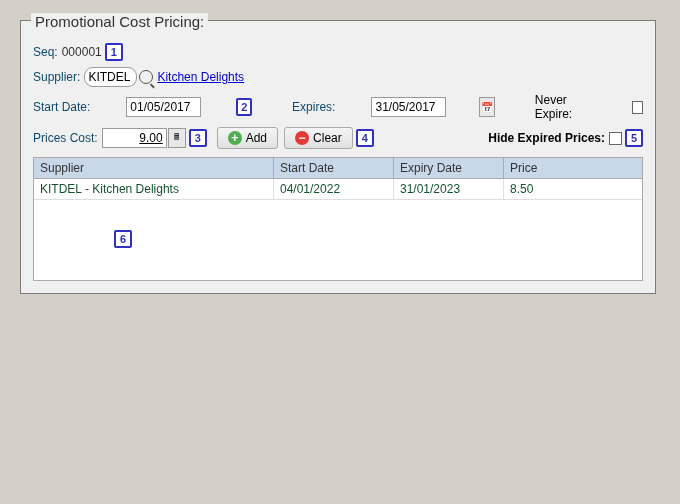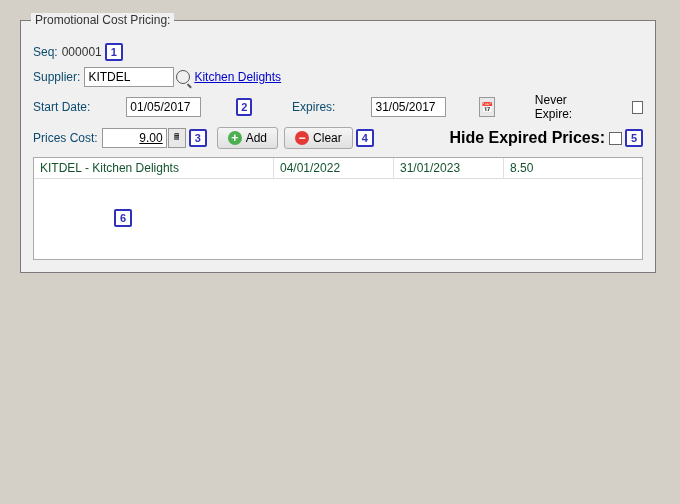--- a/index.html
+++ b/index.html
@@ -22,21 +22,21 @@
       padding: 10px 12px 12px 12px;
       position: relative;
       width: 636px;
     }
     .panel-title {
       position: absolute;
       top: -8px;
       left: 10px;
       background: #f0f0f0;
       padding: 0 4px;
-      font-size: 12px;
+      font-size: 15px;
       color: #333;
     }
     .label {
       color: #0c4a6e;
       margin-right: 4px;
       white-space: nowrap;
       font-size: 12px;
     }
     .input-field {
       border: 1px solid #999;
@@ -193,21 +193,21 @@
     }
     .hide-expired-area {
       display: flex;
       align-items: center;
       margin-left: auto;
       font-size: 12px;
     }
     .hide-expired-label {
       margin-right: 4px;
       font-weight: bold;
-      font-size: 16px;
+      font-size: 12px;
     }
     .table-container {
       border: 1px solid #aaa;
       background: white;
       width: 100%;
     }
     .table-header {
       display: flex;
       background: #c8d8e8;
       border-bottom: 1px solid #aaa;
@@ -270,21 +270,21 @@
     <span class="panel-title">Promotional Cost Pricing:</span>
 
     <div class="row-top">
       <span class="label">Seq:</span>
       <span class="seq-value">000001</span>
       <span class="annotation-box">1</span>
     </div>
 
     <div class="supplier-row">
       <span class="label">Supplier:</span>
-      <input class="input-field" style="width: 90px;" type="text" value="KITDEL">
+      <input class="input-field" style="width: 53px; border-radius: 9px;" type="text" value="KITDEL">
       <span class="search-icon"></span>
       <a class="supplier-link">Kitchen Delights</a>
     </div>
 
     <div class="date-row">
       <span class="label">Start Date:</span>
       <input class="input-field date-input" type="text" value="01/05/2017" style="">
       <span class="annotation-box">2</span>
       <span class="label" style="margin-left:8px;">Expires:</span>
       <input class="input-field date-input" type="text" value="31/05/2017" style="">
@@ -314,20 +314,26 @@
       <span class="annotation-box">4</span>
 
       <div class="hide-expired-area">
         <span class="hide-expired-label">Hide Expired Prices:</span>
         <div class="checkbox"></div>
         <span class="annotation-box">5</span>
       </div>
     </div>
 
     <div class="table-container">
+      <div class="table-header">
+        <div class="th col-supplier">Supplier</div>
+        <div class="th col-startdate">Start Date</div>
+        <div class="th col-expiry">Expiry Date</div>
+        <div class="th col-price">Price</div>
+      </div>
       <div class="table-row">
         <div class="td col-supplier">KITDEL - Kitchen Delights</div>
         <div class="td col-startdate">04/01/2022</div>
         <div class="td col-expiry">31/01/2023</div>
         <div class="td col-price">8.50</div>
       </div>
       <div class="empty-area">
         <span class="annotation-box" style="margin:30px 0 0 80px;display:inline-flex;">6</span>
       </div>
     </div>

